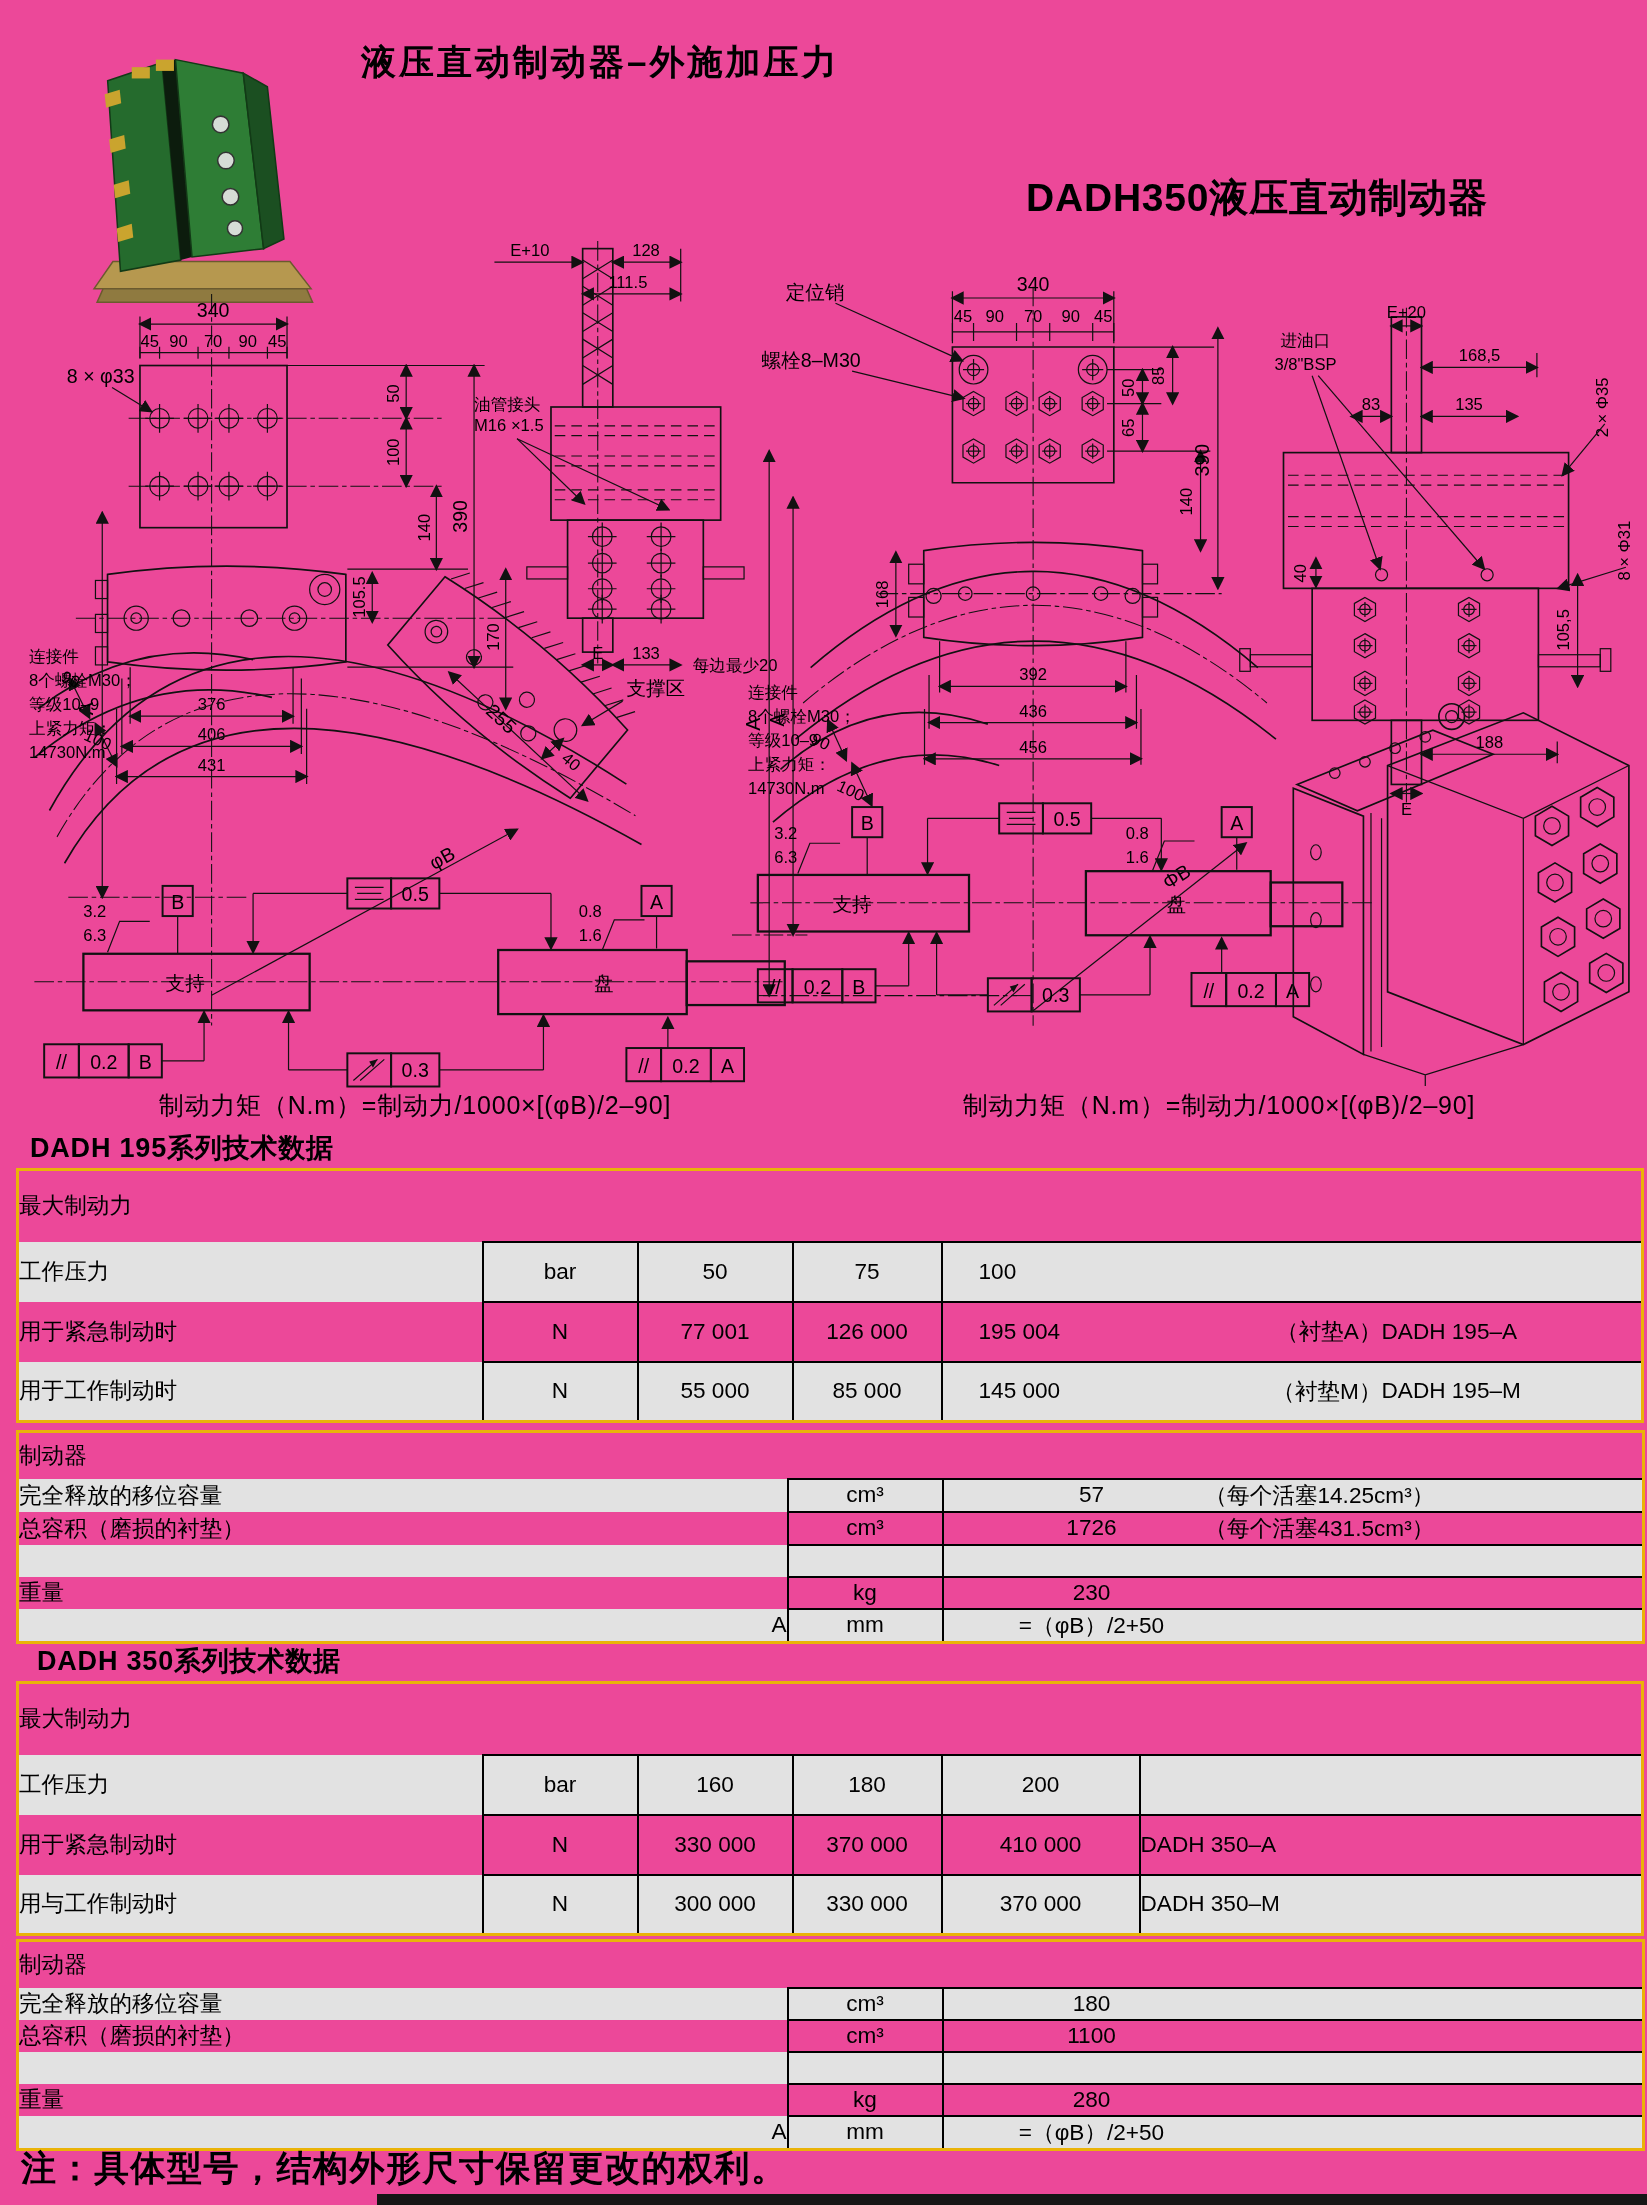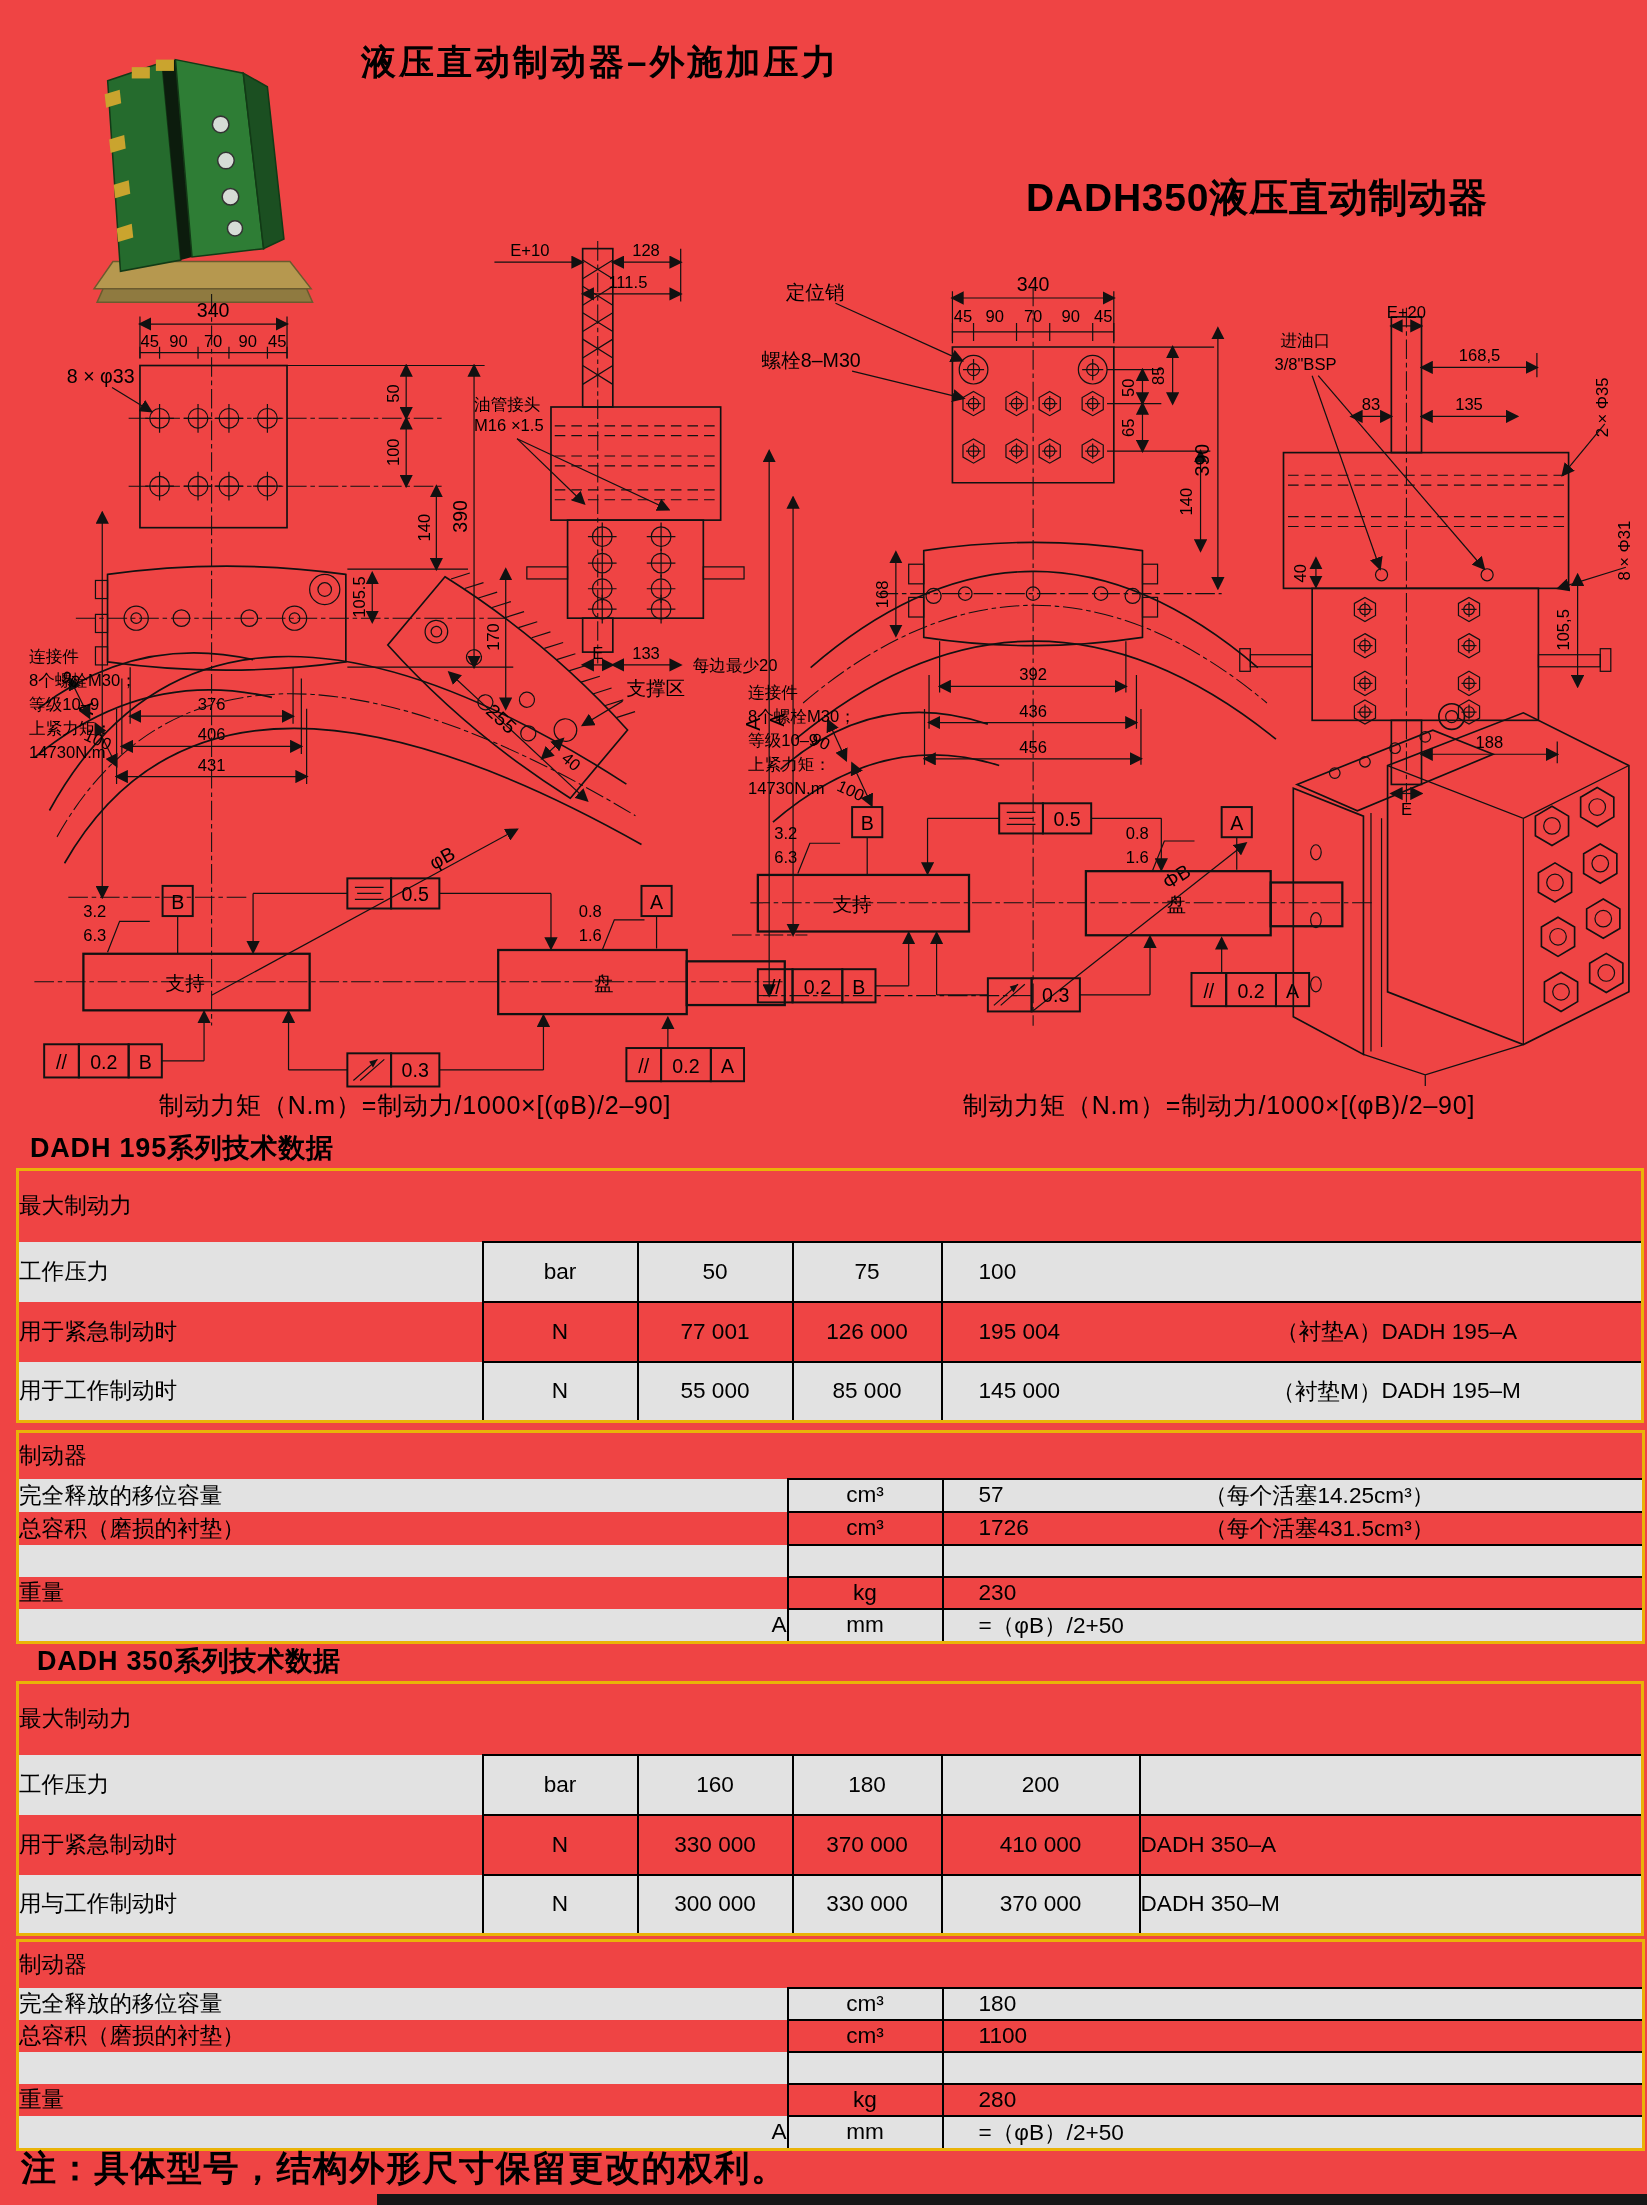--- a/index.html
+++ b/index.html
@@ -1,16 +1,16 @@
 <!DOCTYPE html>
 <html style="font-size:12px"><head>
 <meta charset="utf-8">
 <style>
   html,body{margin:0;padding:0;background:#fff;}
-  #page{position:relative;width:1648px;height:2205px;background:#ef4444;overflow:hidden;
+  #page{position:relative;width:1648px;height:2205px;background:#ec4899;overflow:hidden;
         font-family:"Liberation Sans",sans-serif;color:#000;}
   .abs{position:absolute;}
   .hdr-title{left:361px;top:39px;font-size:35px;font-weight:700;letter-spacing:3px;}
   .sec-title{top:171px;font-size:39px;font-weight:700;letter-spacing:0.8px;}
   .formula{top:1089px;width:604px;font-size:25px;text-align:center;letter-spacing:0.8px;}
   .tbl-heading{font-size:27px;font-weight:700;letter-spacing:0.8px;}
   .note{left:21px;top:2145px;font-size:35px;font-weight:700;letter-spacing:1.5px;}
   .footer-bar{left:377px;top:2194px;width:1270px;height:11.3px;background:#161616;}
   table.spec{position:absolute;border-collapse:collapse;table-layout:fixed;border:3px solid #eab308;}
   table.spec td{padding:0;font-size:22.6px;vertical-align:middle;}
@@ -18,21 +18,21 @@
   td.lbl{padding-left:56px;text-align:left;}
   td.lblr{padding-right:22.6px;text-align:right;font-size:24px;}
   td.bd{border:2.3px solid #000;text-align:center;}
   td.bdl{border:2.3px solid #000;text-align:left;}
   .v3{display:flex;align-items:center;height:100%;}
   .v3v{width:177px;padding-left:36px;text-align:left;}
   .v3p{width:226px;text-align:right;}
   .v3m{text-align:center;}
   .mcell{padding-left:87px;}
   .bw{display:flex;align-items:center;height:100%;}
-  .bwv{width:226px;padding-left:35px;text-align:left;}
+  .bwv{width:226px;padding-left:35px;text-align:center;}
   .bwn{text-align:left;}
   svg text{font-family:"Liberation Sans",sans-serif;font-size:26px;fill:#000;}
   svg text.sm{font-size:22px;}
   .ln{stroke:#111;stroke-width:2.2;fill:none;}
   .thk{stroke:#111;stroke-width:3;fill:none;}
   .tn{stroke:#111;stroke-width:1.6;fill:none;}
   .cl{stroke:#111;stroke-width:1.4;fill:none;stroke-dasharray:26 5 6 5;}
   .dsh{stroke:#111;stroke-width:1.6;fill:none;stroke-dasharray:14 8;}
   .frm{stroke:#111;stroke-width:2.6;fill:none;}
 </style>

